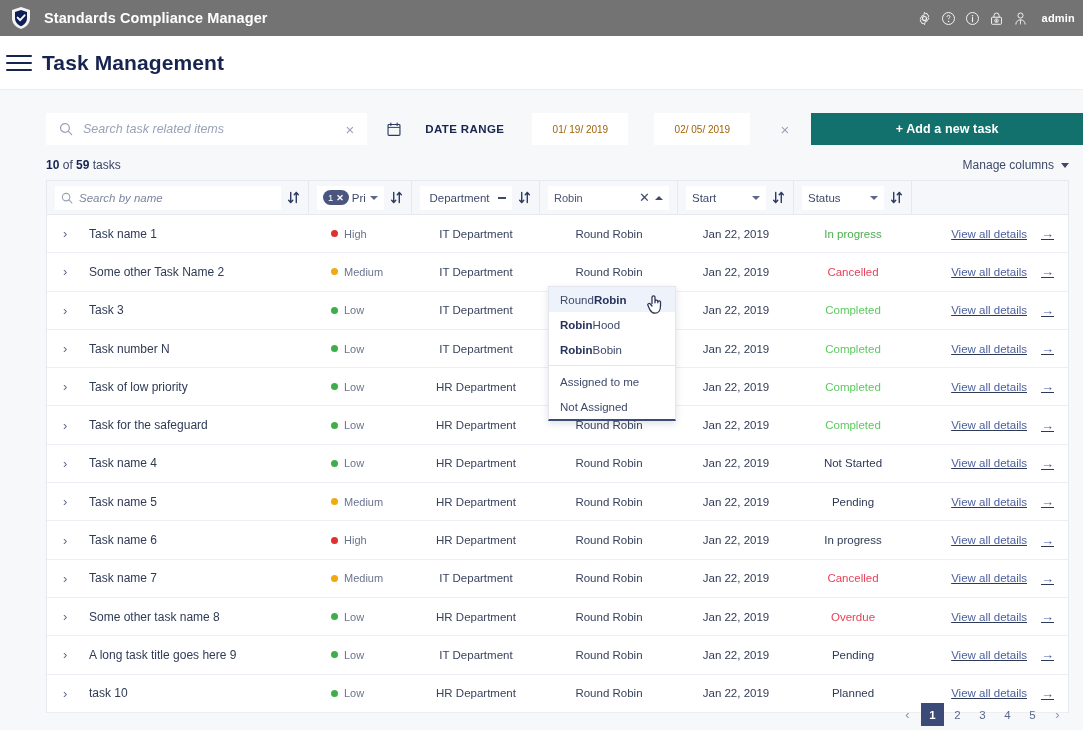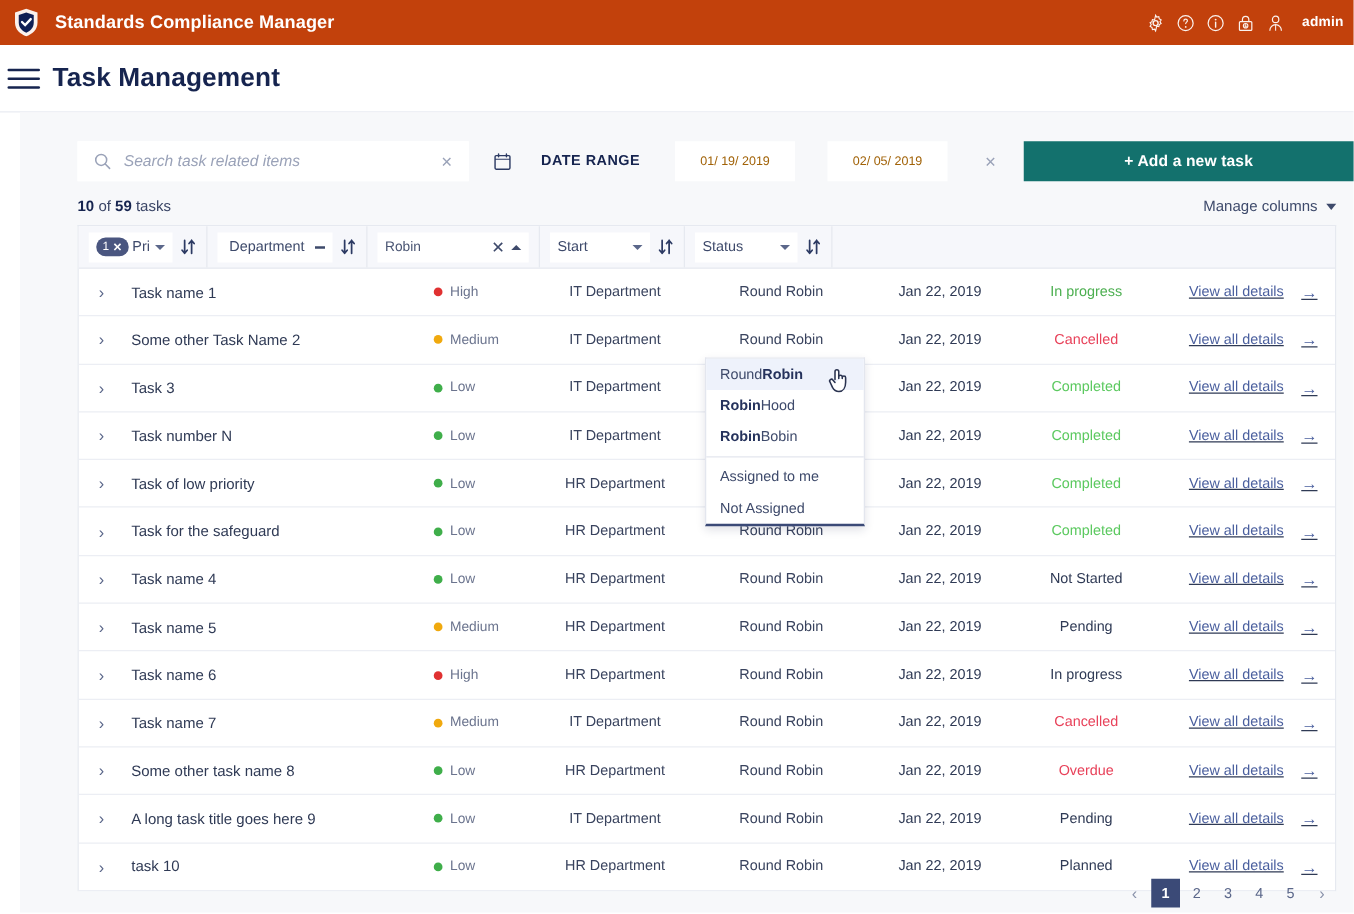--- a/index.html
+++ b/index.html
@@ -6,21 +6,21 @@
   html, body {
     width: 1083px; height: 731px;
     background: #ffffff;
     font-family: "Liberation Sans", sans-serif;
     overflow: hidden;
   }
 
   
   .appbar {
     height: 36px;
-    background: #c2410c;
+    background: #737373;
     display: flex;
     align-items: center;
     padding: 0 8px 0 10px;
     color: #fff;
   }
   .appbar-logo { width: 22px; height: 24px; margin-right: 12px; flex: 0 0 auto; }
   .appbar-title {
     font-size: 14.5px; font-weight: bold; letter-spacing: .1px;
     color: #ffffff; white-space: nowrap;
   }
@@ -44,21 +44,21 @@
   .hamburger i {
     position: absolute; left: 0; width: 26px; height: 2.6px;
     background: #16244f; border-radius: 1px;
   }
   .hamburger i:nth-child(1) { top: 2px; }
   .hamburger i:nth-child(2) { top: 9px; }
   .hamburger i:nth-child(3) { top: 16px; }
   .page-title { font-size: 21px; font-weight: bold; color: #16244f; letter-spacing: .1px; }
 
   
-  .content { background: #f7f8fa; height: calc(731px - 36px - 55px); position: relative; margin-left: 16px; }
+  .content { background: #f7f8fa; height: calc(731px - 36px - 55px); position: relative; }
 
   .toolbar {
     display: flex; align-items: center;
     padding: 20px 0 0 46px;
     height: 58px;
   }
   .search-box {
     width: 352px; height: 32px; background: #fff;
     display: flex; align-items: center; padding: 0 10px 0 12px;
     border: 1px solid #fff;
@@ -327,20 +327,33 @@
     <span class="subbar-spacer"></span>
     <span class="manage-cols">
       <span>Manage columns</span>
       <span class="caret-dn"></span>
     </span>
   </div>
 
   <div class="table-wrap">
 
     <div class="thead">
+      <div class="th c-name">
+        <span class="hfield">
+          <svg class="mag" viewBox="0 0 16 16">
+            <circle cx="6.8" cy="6.8" r="5" fill="none" stroke="#9aa2b8" stroke-width="1.5"></circle>
+            <path d="M10.5 10.5l4 4" stroke="#9aa2b8" stroke-width="1.5" stroke-linecap="round"></path>
+          </svg>
+          <span class="hfield-text">Search by name</span>
+        </span>
+        <svg class="sort-ic" viewBox="0 0 14 14">
+          <path d="M4 1.5v11M4 12.5l-2.2-2.6M4 12.5l2.2-2.6" stroke="#2c3a63" stroke-width="1.5" fill="none" stroke-linecap="round"></path>
+          <path d="M10 12.5v-11M10 1.5L7.8 4.1M10 1.5l2.2 2.6" stroke="#2c3a63" stroke-width="1.5" fill="none" stroke-linecap="round"></path>
+        </svg>
+      </div>
 
       <div class="th c-prio">
         <span class="hfield">
           <span class="prio-badge">
             <span>1</span>
             <span class="bx">✕</span>
           </span>
           <span class="hfield-lbl">Priority</span>
           <span class="chev-sm"></span>
         </span>

